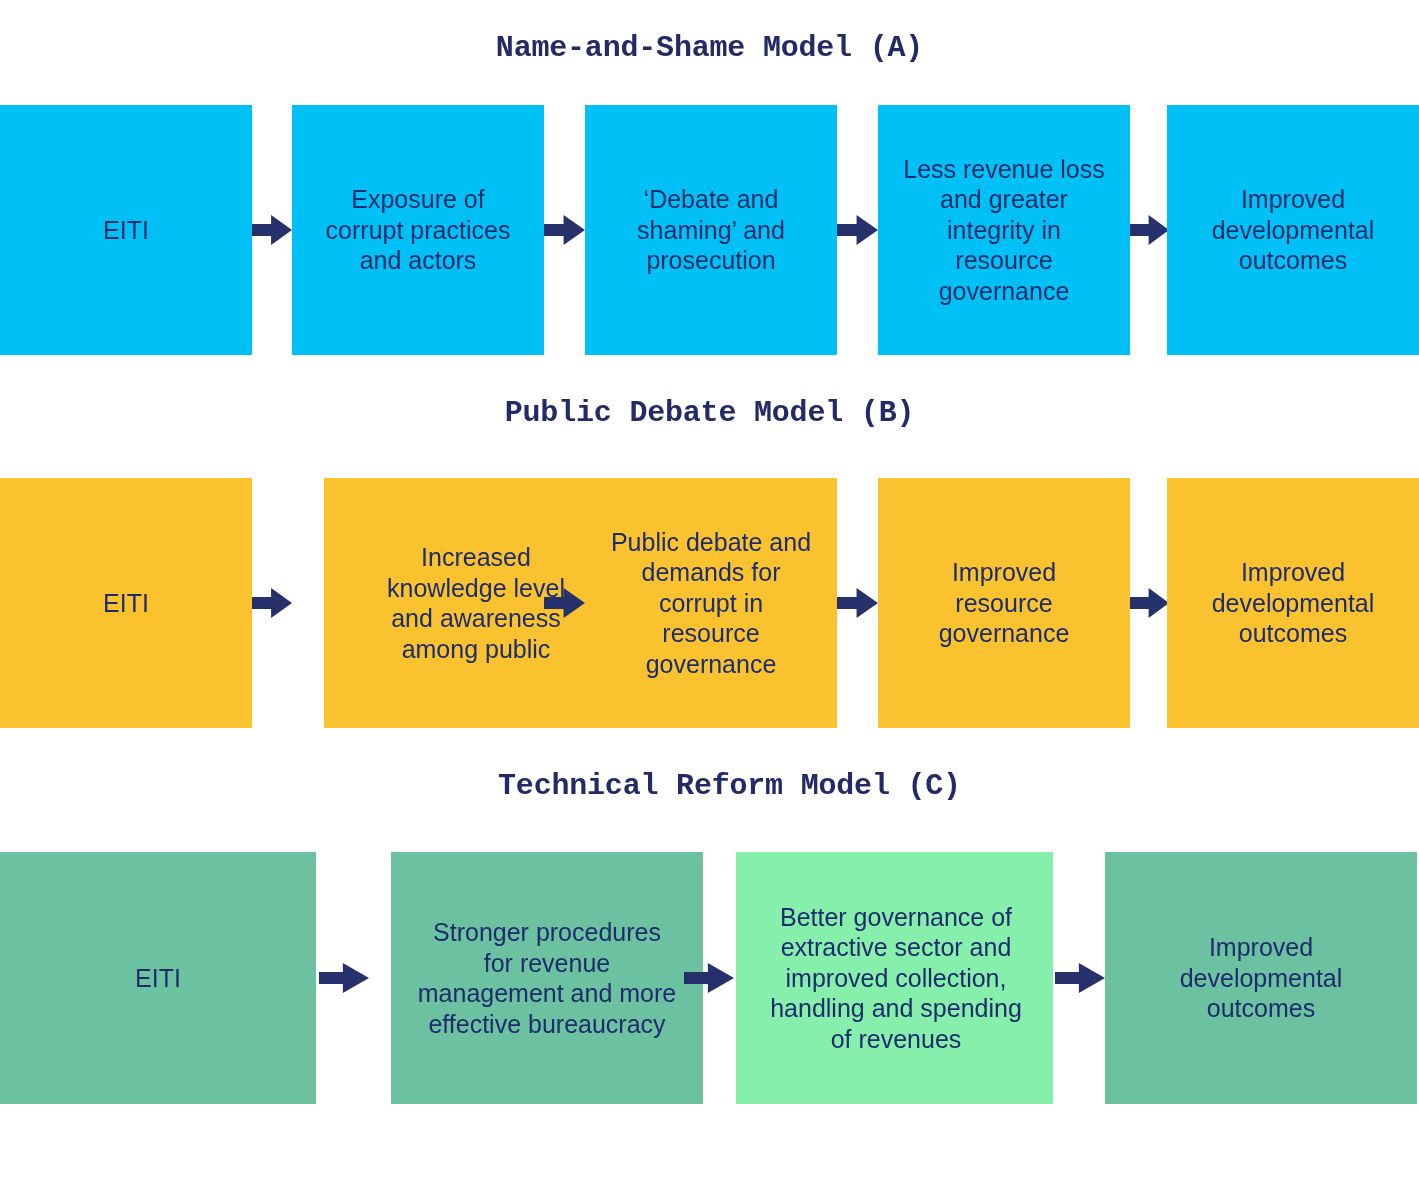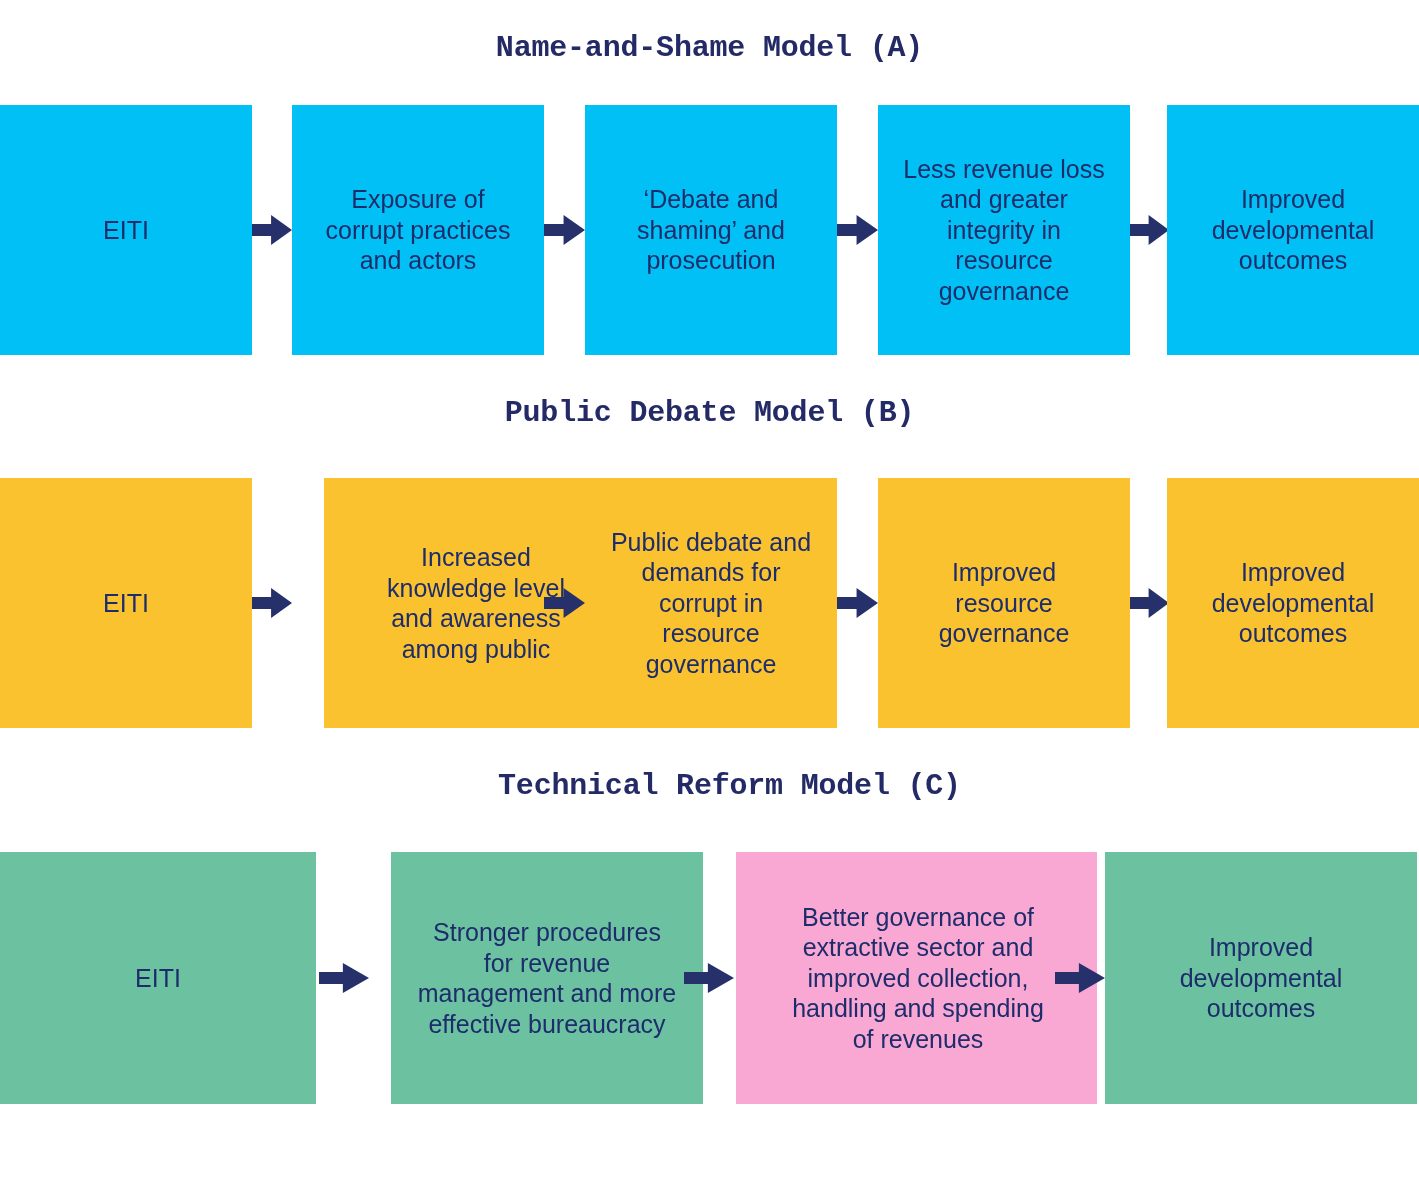--- a/index.html
+++ b/index.html
@@ -217,21 +217,21 @@
 management and more
 effective bureaucracy</span>
     </div>
 
     <div class="arrow" style="left:684px; width:50px;">
       <svg viewBox="0 0 44 34" preserveAspectRatio="none" aria-hidden="true">
         <path d="M0,11 L21,11 L21,2 L44,17 L21,32 L21,23 L0,23 Z" fill="#26306b"></path>
       </svg>
     </div>
 
-    <div class="flow-box" style="left: 736px; width: 361px; background-color: #f9a8d4; color: rgb(29, 45, 107); padding-left: 13px;">
+    <div class="flow-box" style="left: 736px; width: 317px; background-color: #86efac; color: rgb(29, 45, 107); padding-left: 13px;">
       <span class="box-text">Better governance of
 extractive sector and
 improved collection,
 handling and spending
 of revenues</span>
     </div>
 
     <div class="arrow" style="left:1055px; width:50px;">
       <svg viewBox="0 0 44 34" preserveAspectRatio="none" aria-hidden="true">
         <path d="M0,11 L21,11 L21,2 L44,17 L21,32 L21,23 L0,23 Z" fill="#26306b"></path>

